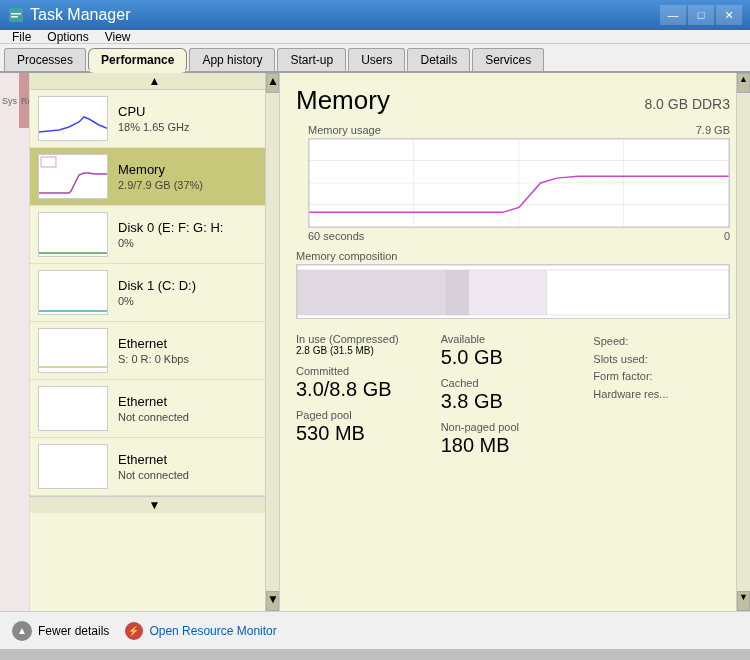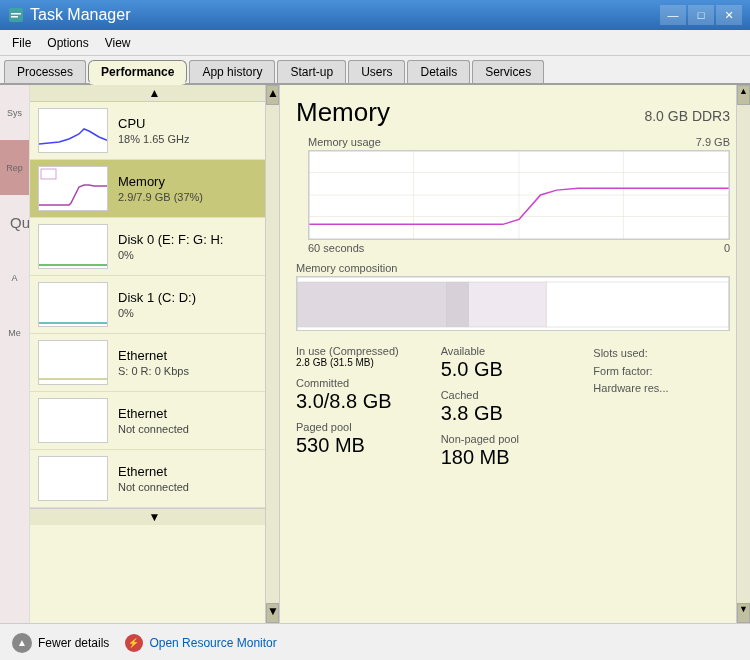--- a/index.html
+++ b/index.html
@@ -48,21 +48,21 @@
       font-size: 11px;
       cursor: pointer;
       display: flex;
       align-items: center;
       justify-content: center;
     }
 
     
     .menu-bar {
       background: #f0f0f0;
-      height: 26px;
+      height: 14px;
       display: flex;
       align-items: center;
       padding: 0 4px;
       border-bottom: 1px solid #ccc;
     }
     .menu-item {
       padding: 2px 8px;
       font-size: 12px;
       cursor: pointer;
       color: #000;
@@ -336,21 +336,21 @@
   <div class="tab">Start-up</div>
   <div class="tab">Users</div>
   <div class="tab">Details</div>
   <div class="tab">Services</div>
 </div>
 
 <div class="main-content">
 
   <div class="sidebar" style="position:relative;">
 
-    <div class="partial-left" style="display:flex;flex-direction:column;font-size:9px;color:#555;overflow:hidden;">
+    <div class="partial-left" style="display:flex;flex-direction:row;font-size:9px;color:#555;overflow:hidden;">
       <div style="padding:2px;height:55px;display:flex;align-items:center;justify-content:center;font-size:9px;color:#666">Sys</div>
       <div style="padding:2px;height:55px;display:flex;align-items:center;justify-content:center;font-size:9px;color:#666;background:#cc9999;">Rep</div>
       <div style="padding:20px;height:55px;display:flex;align-items:center;justify-content:center;font-size:15px;color:#666">Qu</div>
       <div style="padding:2px;height:55px;display:flex;align-items:center;justify-content:center;font-size:9px;color:#666">A</div>
       <div style="padding:2px;height:55px;display:flex;align-items:center;justify-content:center;font-size:9px;color:#666">Me</div>
     </div>
 
     <div style="margin-left:30px;">
 
       <div style="background:#e8e8cc;border-bottom:1px solid #ccc;text-align:center;padding:1px;cursor:pointer;">▲</div>
@@ -536,20 +536,21 @@
           <div class="stat-value">3.8 GB</div>
         </div>
         <div class="stat-block">
           <div class="stat-label">Non-paged pool</div>
           <div class="stat-value">180 MB</div>
         </div>
       </div>
 
       <div style="padding-left:8px;">
         <div class="stat-block">
+          <div class="stat-small">Speed:</div>
           <div class="stat-small">Slots used:</div>
           <div class="stat-small">Form factor:</div>
           <div class="stat-small">Hardware res...</div>
         </div>
       </div>
     </div>
 
     <div style="position:absolute;right:0;top:0;bottom:0;width:14px;background:#e8e8d0;border-left:1px solid #ccc;">
       <div style="position:absolute;top:0;width:100%;height:20px;background:#c0c0a0;border:1px solid #aaa;text-align:center;font-size:9px;">▲</div>
       <div style="position:absolute;bottom:0;width:100%;height:20px;background:#c0c0a0;border:1px solid #aaa;text-align:center;font-size:9px;">▼</div>

